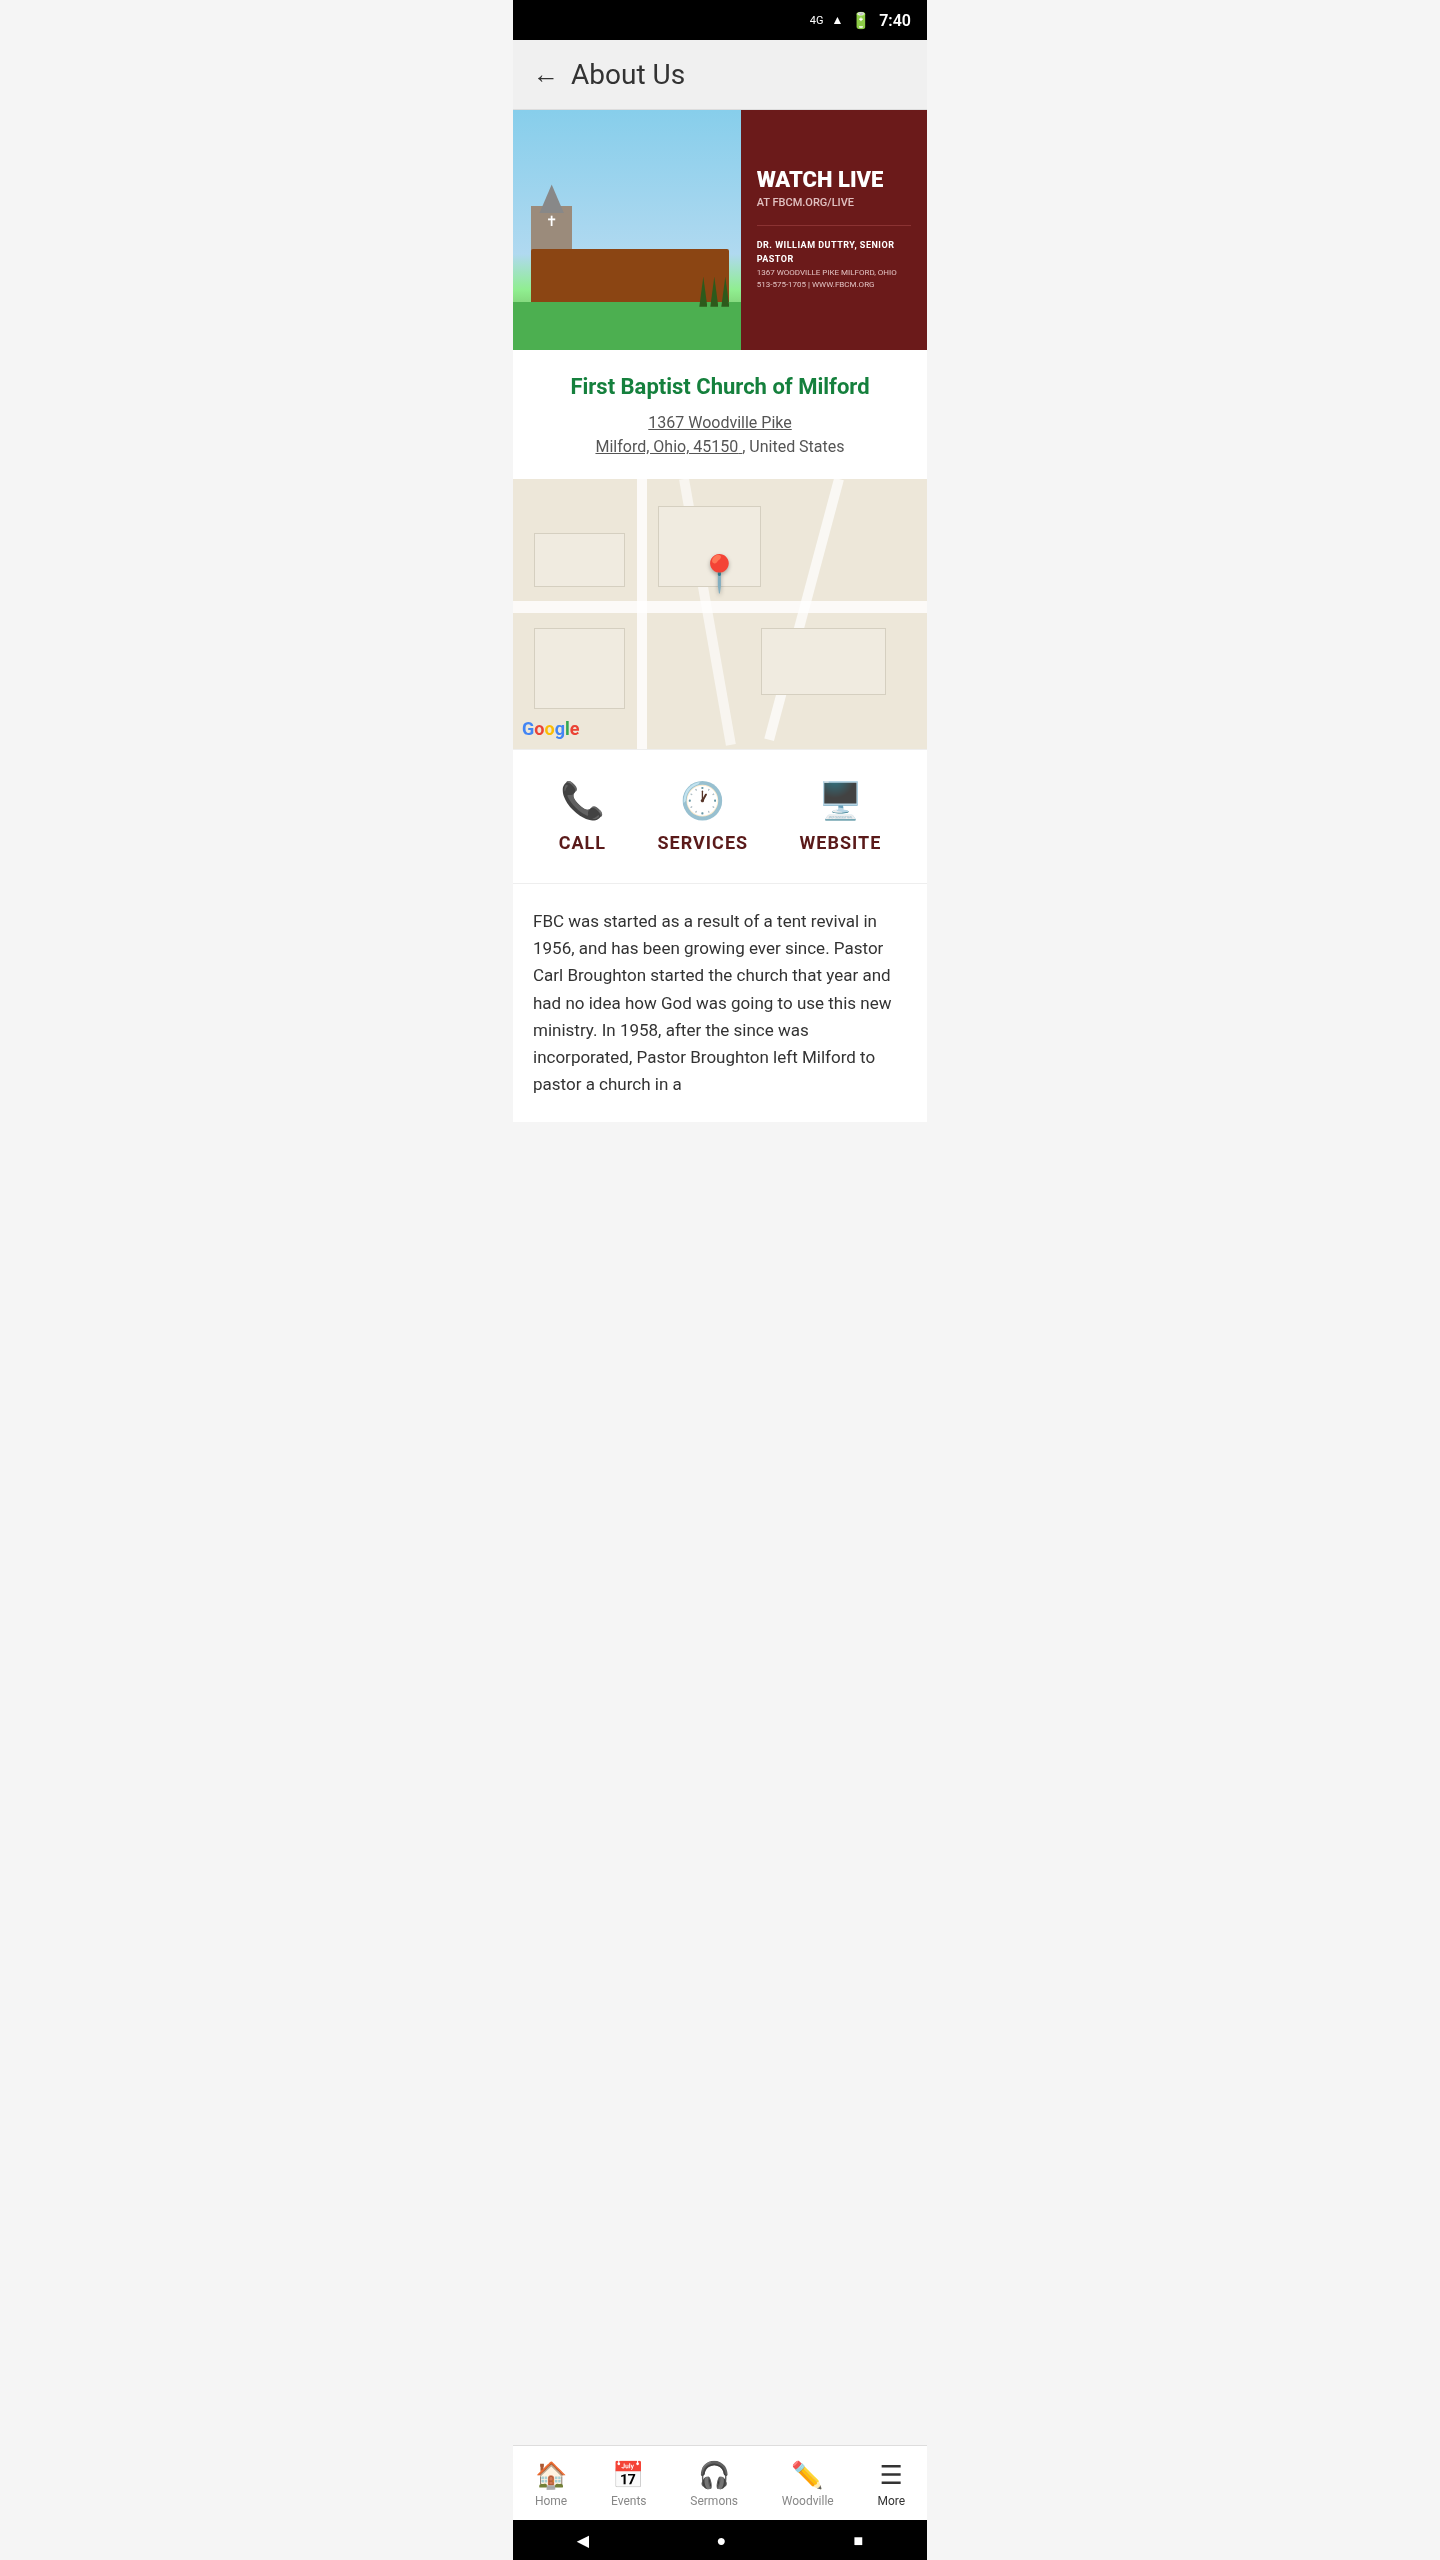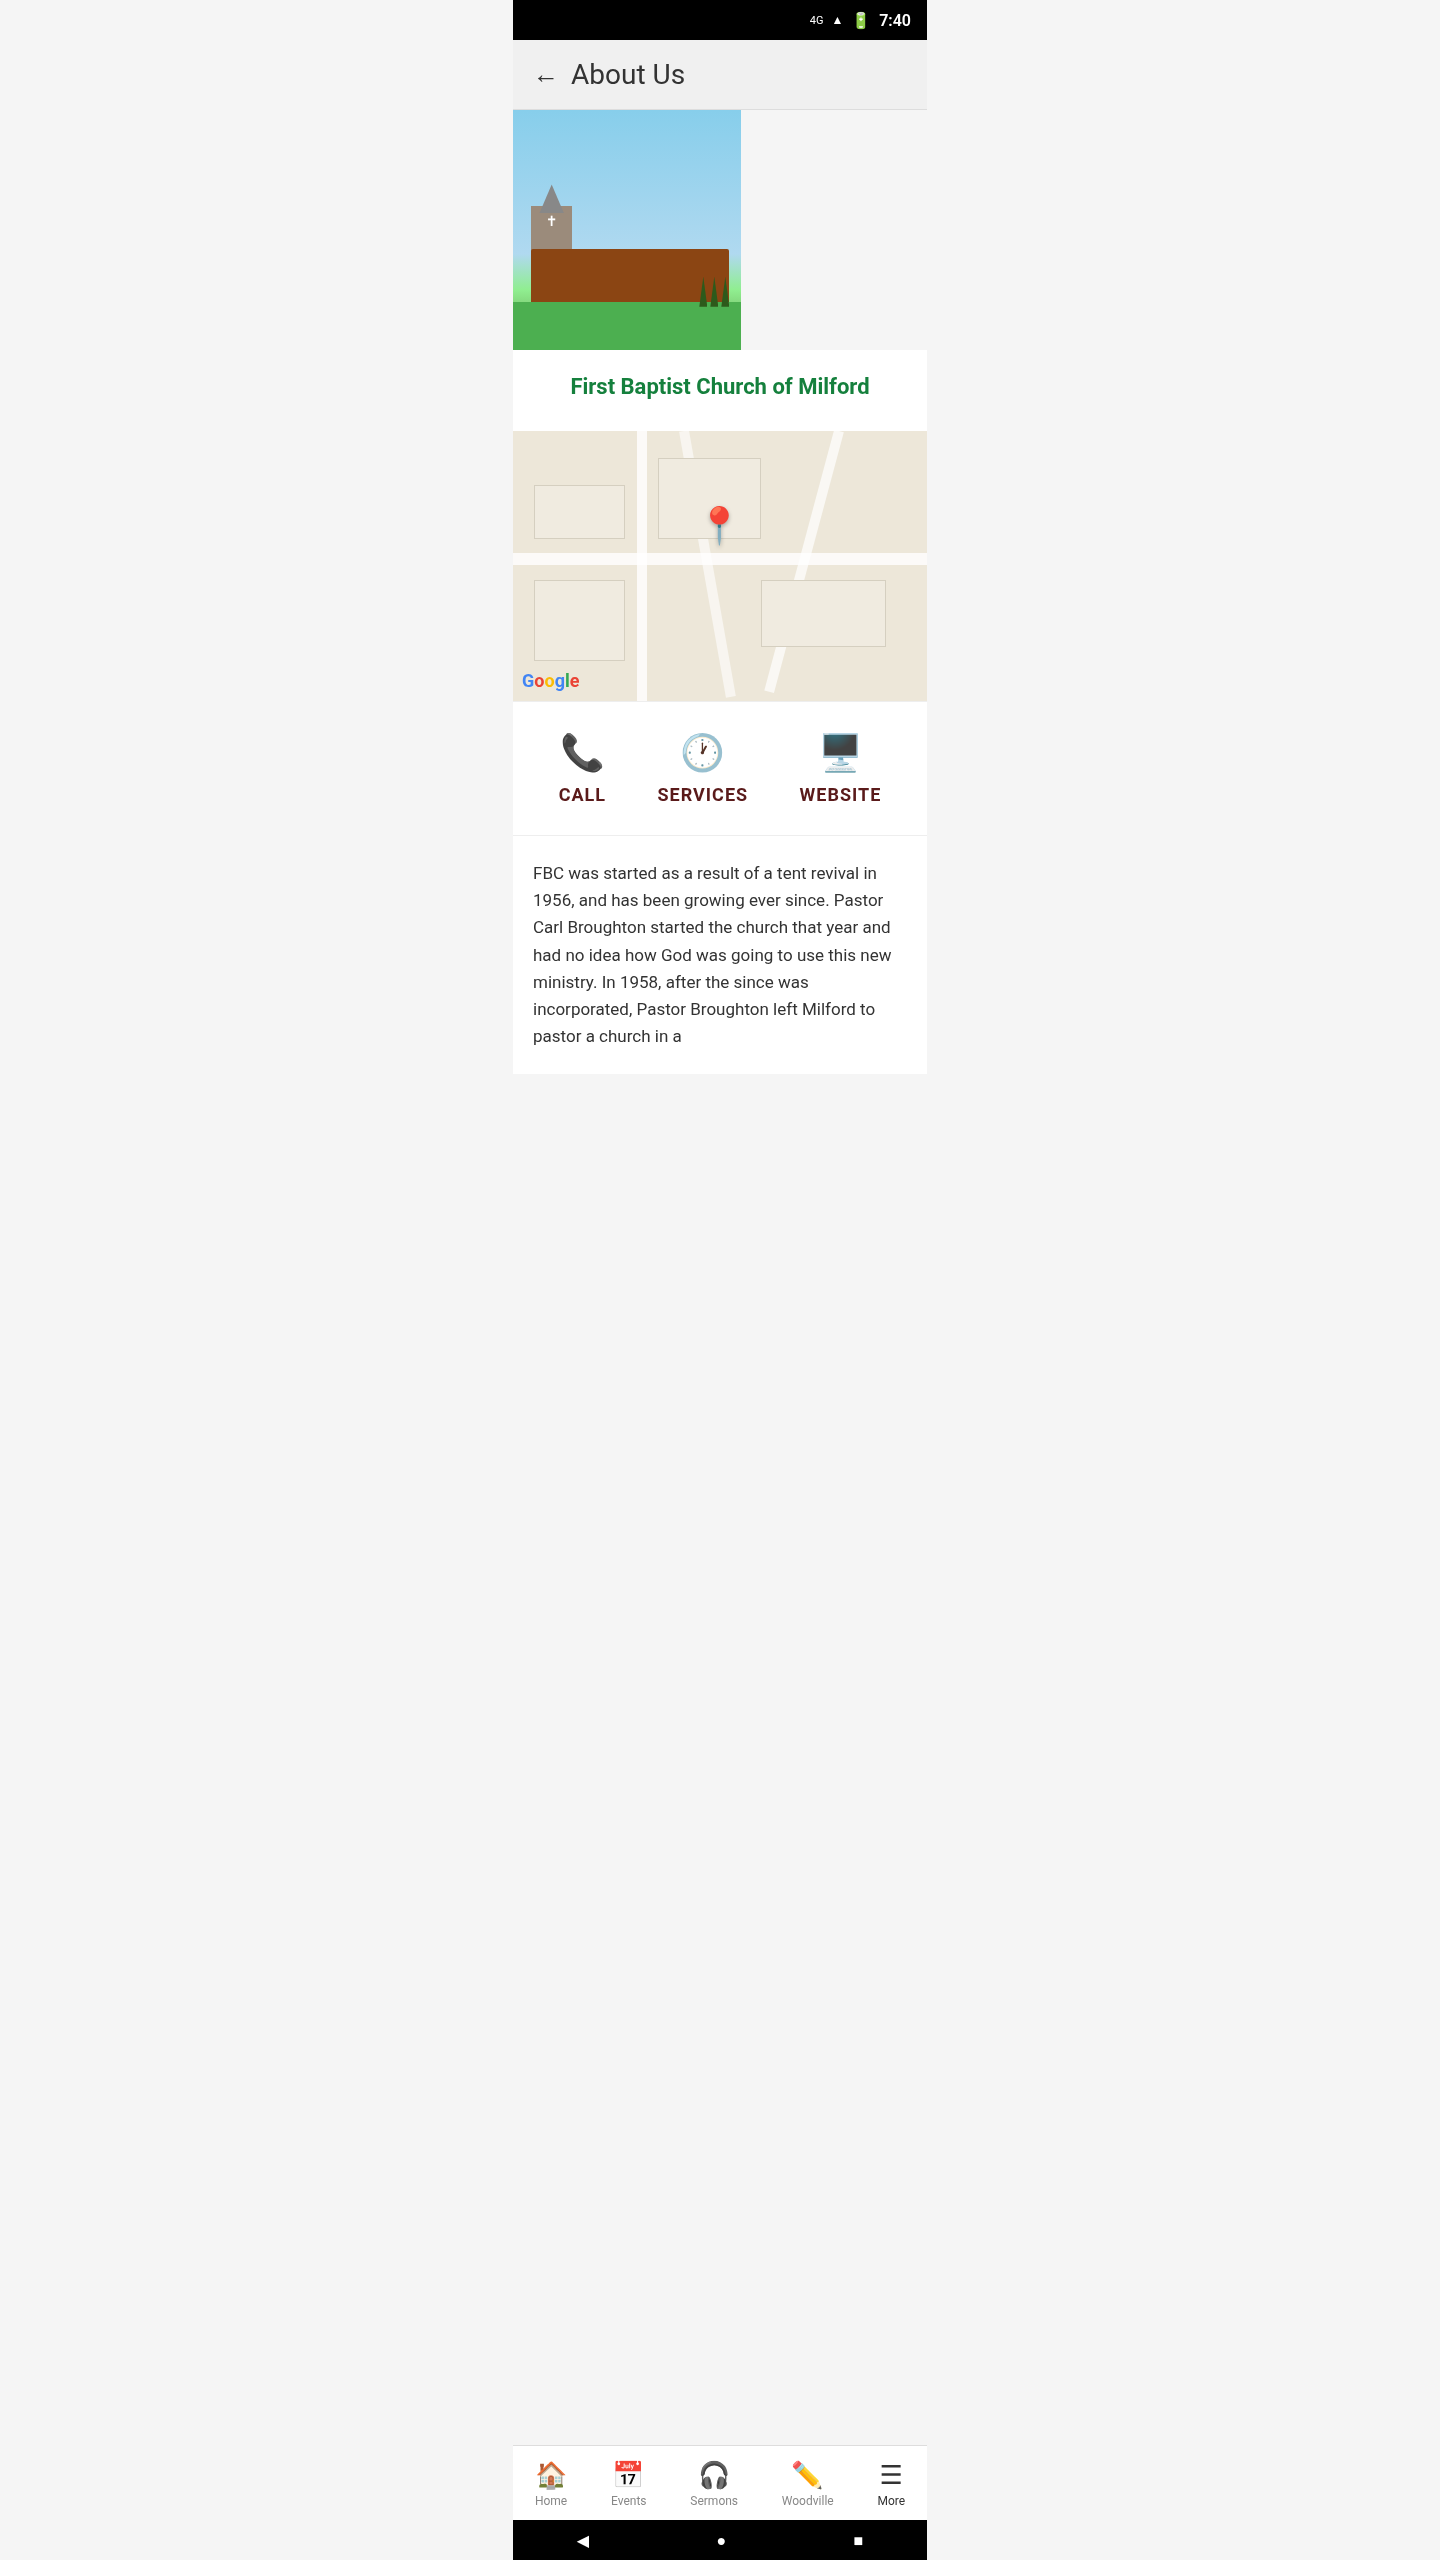--- a/index.html
+++ b/index.html
@@ -456,24 +456,39 @@
       </div>
       <div class="building-main"></div>
     </div>
     <div class="grass"></div>
     <div class="trees">
       <div class="tree"></div>
       <div class="tree"></div>
       <div class="tree"></div>
     </div>
   </div>
+  <div class="hero-info-panel">
+    <div class="watch-live-title">WATCH LIVE</div>
+    <div class="watch-live-url">AT FBCM.ORG/LIVE</div>
+    <div class="divider-line"></div>
+    <div class="pastor-name">DR. WILLIAM DUTTRY, SENIOR PASTOR</div>
+    <div class="pastor-address">1367 WOODVILLE PIKE MILFORD, OHIO</div>
+    <div class="pastor-address">513-575-1705 | WWW.FBCM.ORG</div>
+  </div>
 </div>
 
 <div class="church-info">
   <div class="church-name">First Baptist Church of Milford</div>
+  <div class="church-address">
+    <span class="address-link">
+      <span>1367 Woodville Pike</span><br>
+      <span>Milford, Ohio, 45150</span>
+    </span>
+    <span>, United States</span>
+  </div>
 </div>
 
 <div class="map-container">
   <div class="map-bg"></div>
   <div class="road-h1"></div>
   <div class="road-v1"></div>
   <div class="road-diagonal"></div>
   <div class="road-diagonal2"></div>
   <div class="block1"></div>
   <div class="block2"></div>

